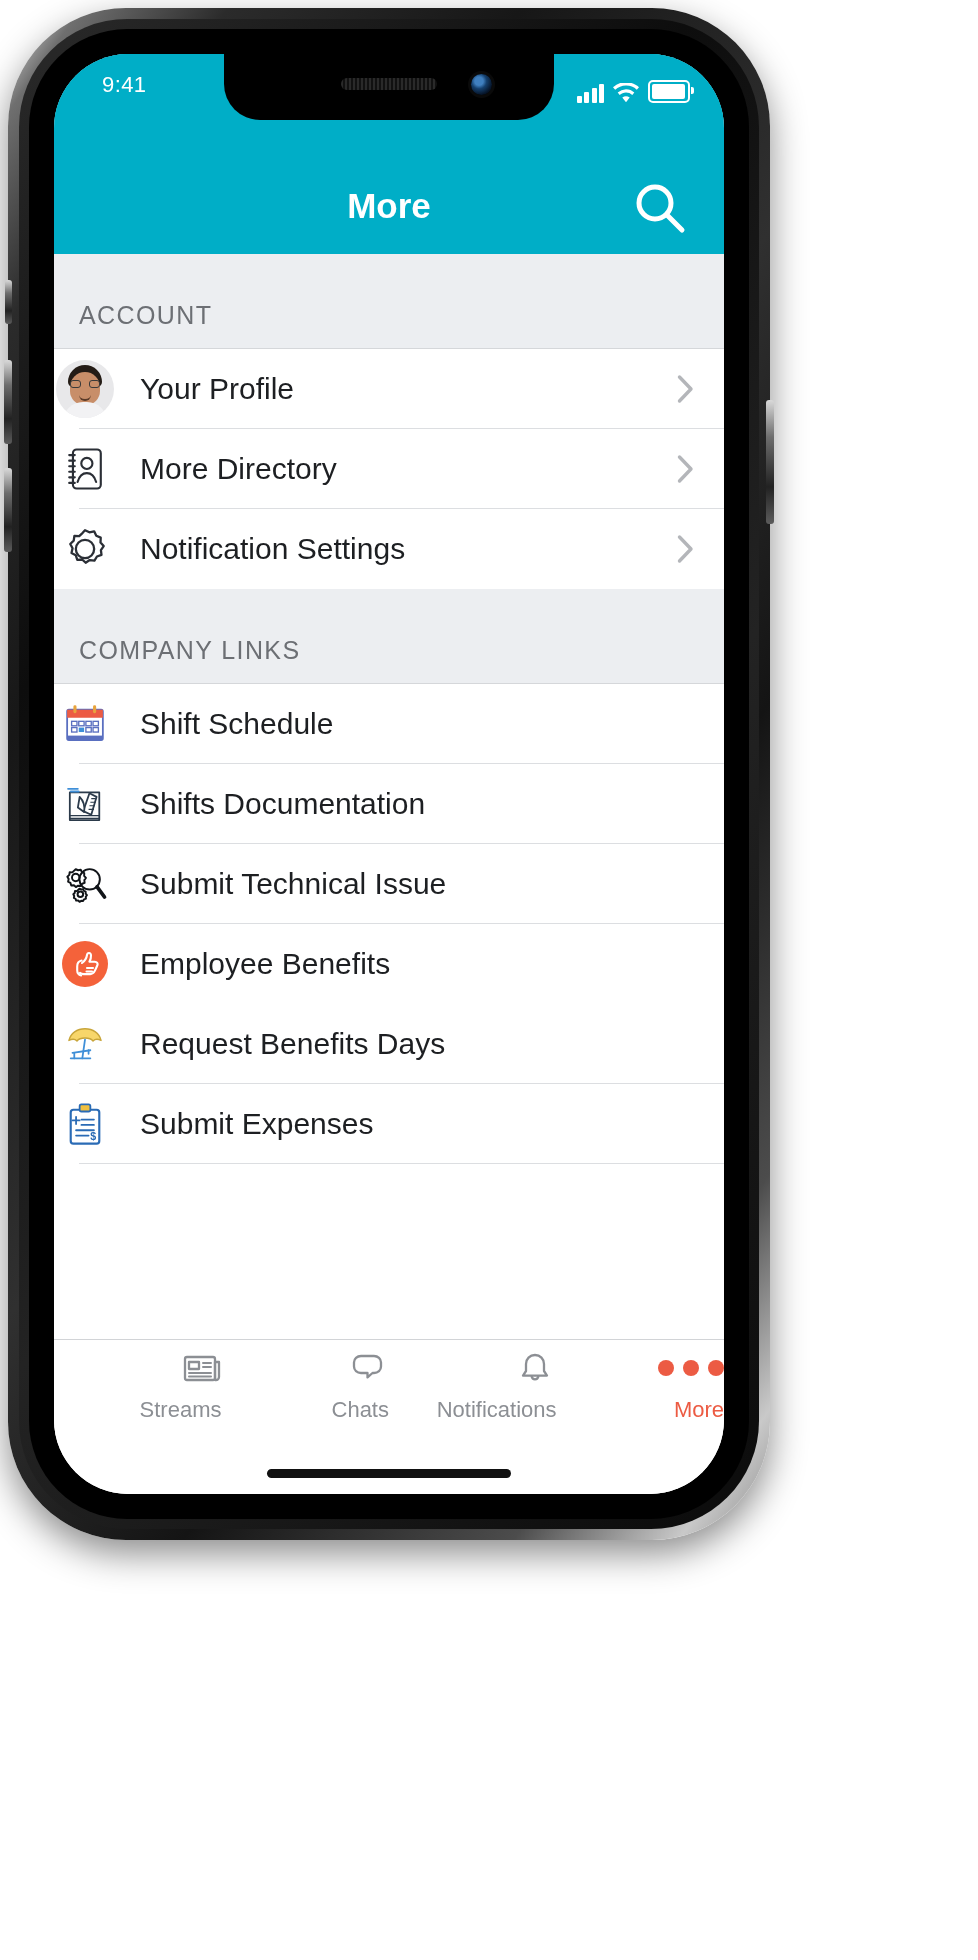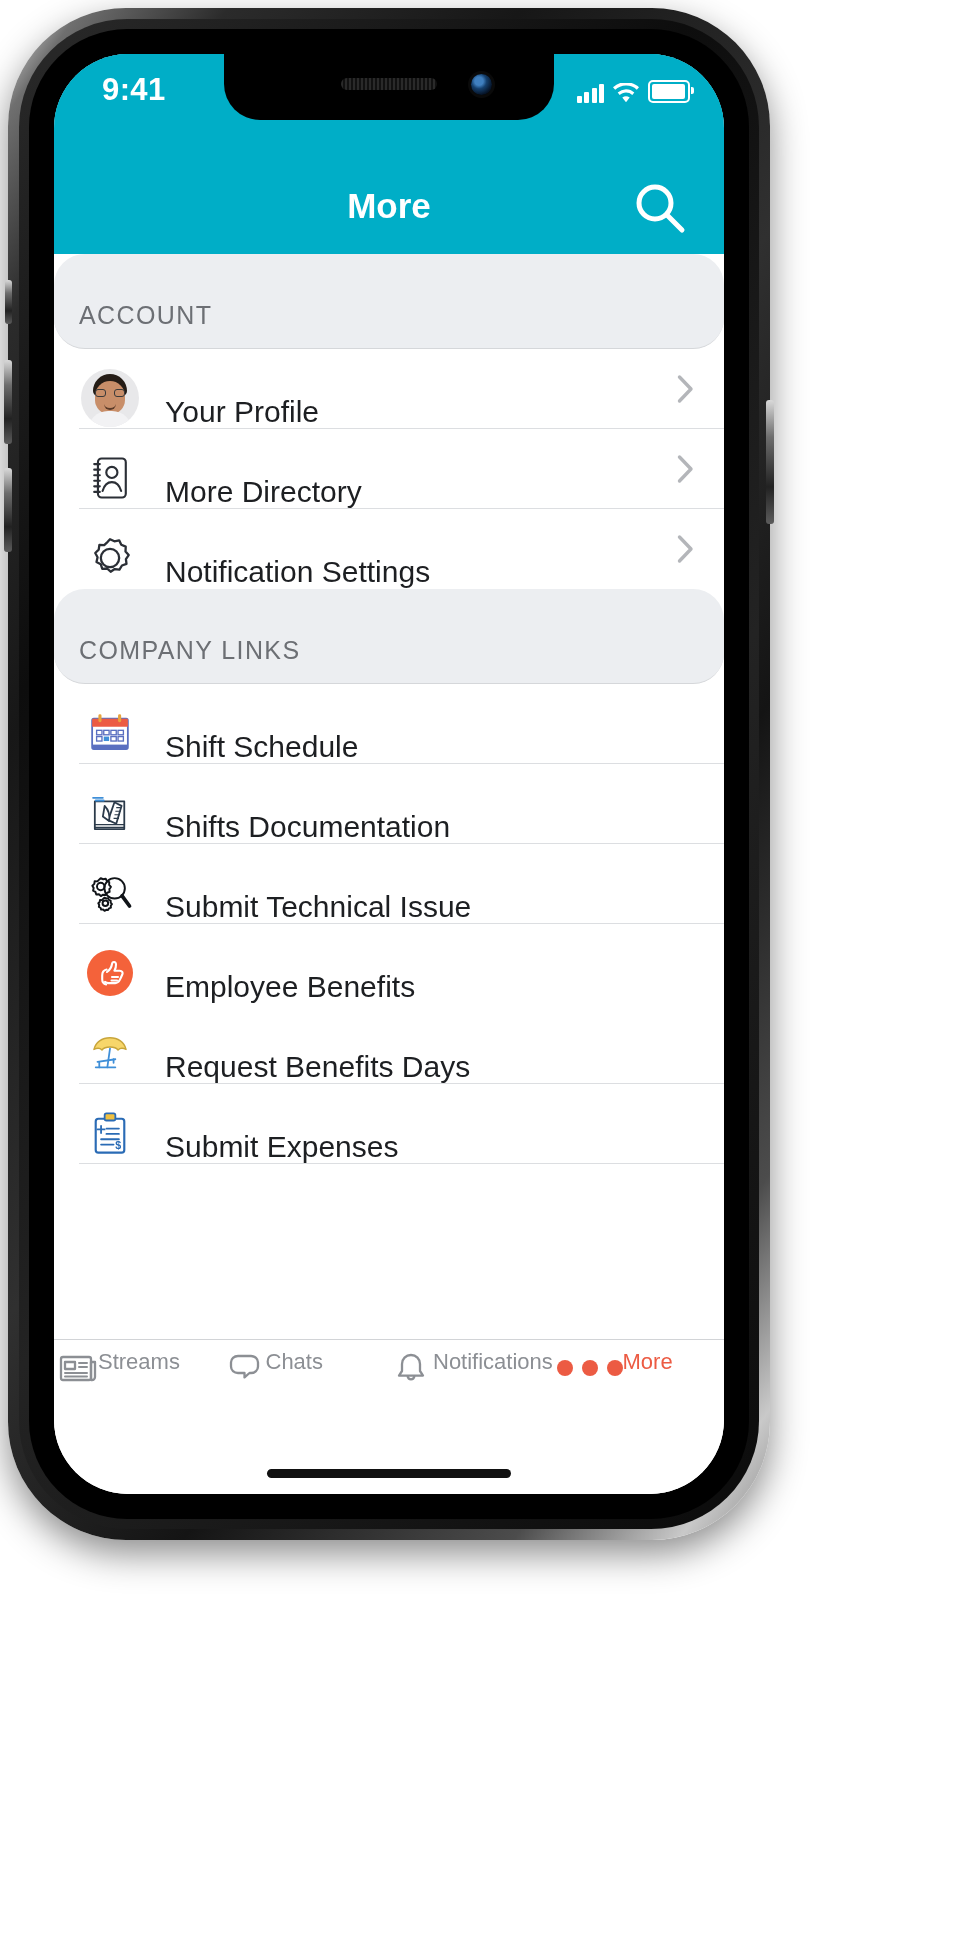--- a/index.html
+++ b/index.html
@@ -41,55 +41,55 @@
   .speaker{
     position:absolute;left:50%;transform:translateX(-50%);top:24px;width:96px;height:12px;border-radius:7px;
     background:repeating-linear-gradient(90deg,#2a2a2a 0 2px,#111 2px 4px);
   }
   .camera{position:absolute;right:62px;top:20px;width:21px;height:21px;border-radius:50%;
     background:radial-gradient(circle at 38% 34%,#3f7fbf 0 22%,#15406e 40%,#07162b 70%,#000 100%);
     box-shadow:0 0 0 3px #0a0a0a;}
 
   
   .statusbar{position:absolute;left:0;top:0;width:100%;height:66px;background:#00AEC7;z-index:20;}
-  .status-time{position:absolute;left:48px;top:18px;color:#fff;font-size:31px;font-weight:bold;letter-spacing:.4px;text-align:right;}
+  .status-time{position:absolute;left:48px;top:18px;color:#fff;font-size:22px;font-weight:normal;letter-spacing:.4px;text-align:right;}
   .status-right{position:absolute;right:34px;top:23px;display:flex;align-items:flex-end;gap:9px;height:26px;}
   .sig{display:flex;align-items:flex-end;gap:2.5px;height:20px;}
   .sig i{display:block;width:5px;background:#fff;border-radius:1px;}
   .sig i:nth-child(1){height:7px;}
   .sig i:nth-child(2){height:11px;}
   .sig i:nth-child(3){height:15px;}
   .sig i:nth-child(4){height:19px;}
   .wifi{width:26px;height:20px;}
   .batt{position:relative;width:38px;height:19px;border:2.5px solid #fff;border-radius:5px;}
   .batt::after{content:"";position:absolute;right:-6px;top:5px;width:3px;height:7px;background:#fff;border-radius:0 2px 2px 0;}
   .batt i{position:absolute;left:2px;top:2px;bottom:2px;width:86%;background:#fff;border-radius:2px;display:block;}
 
   
   .navbar{position:absolute;left:0;top:0;width:100%;height:200px;background:#00AEC7;z-index:10;}
   .nav-title{position:absolute;left:0;right:0;top:132px;text-align:center;color:#fff;font-size:35px;font-weight:bold;}
   .nav-search{position:absolute;right:36px;top:126px;width:56px;height:56px;cursor:pointer;}
 
   
   .content{position:absolute;left:0;top:200px;right:0;bottom:154px;background:#ffffff;overflow:hidden;}
   .section-head{
-    background:#eceef1;height:94px;position:relative;border-bottom:1px solid #d5d7da;border-radius:31px;
+    background:#eceef1;height:94px;position:relative;border-bottom:1px solid #d5d7da;
   }
   .section-head span{position:absolute;left:25px;bottom:18px;font-size:25px;color:#6c6f74;letter-spacing:1.4px;}
   .rows{background:#fff;}
-  .row{position:relative;height:80px;display:flex;align-items:flex-end;padding-left:25px;cursor:pointer;background:#fff;}
+  .row{position:relative;height:80px;display:flex;align-items:center;cursor:pointer;background:#fff;}
   .row .sep{position:absolute;left:25px;right:0;bottom:0;height:1px;background:#dcdee1;}
   .row-icon{width:62px;height:62px;display:flex;align-items:center;justify-content:center;flex:0 0 62px;}
   .row-label{margin-left:24px;font-size:30px;color:#1d1f22;}
   .chev{position:absolute;right:30px;top:50%;transform:translateY(-50%);width:17px;height:29px;}
 
   
   .tabbar{position:absolute;left:0;right:0;bottom:0;height:154px;background:#fff;border-top:1px solid #d2d4d7;z-index:12;}
   .tabs{display:flex;height:112px;}
-  .tab{flex:1;display:flex;flex-direction:row;align-items:flex-start;justify-content:flex-start;padding-top:4px;cursor:pointer;}
+  .tab{flex:1;display:flex;flex-direction:column;align-items:flex-end;justify-content:flex-start;padding-top:4px;cursor:pointer;}
   .tab-ico{height:48px;display:flex;align-items:center;justify-content:center;}
   .tab-lbl{font-size:22px;color:#8c8f94;margin-top:5px;}
   .tab.active .tab-lbl{color:#ec5b43;}
   .dots{display:flex;gap:9px;}
   .dots i{width:16px;height:16px;border-radius:50%;background:#ec5b43;display:block;}
   .homebar{position:absolute;left:50%;transform:translateX(-50%);bottom:16px;width:244px;height:9px;border-radius:5px;background:#111;}
 
   
   .avatar{width:58px;height:58px;border-radius:50%;background:#e8e8ea;overflow:hidden;position:relative;}
   .av-hair{position:absolute;left:12px;top:5px;width:34px;height:22px;border-radius:17px 17px 5px 5px;background:#241c16;}

